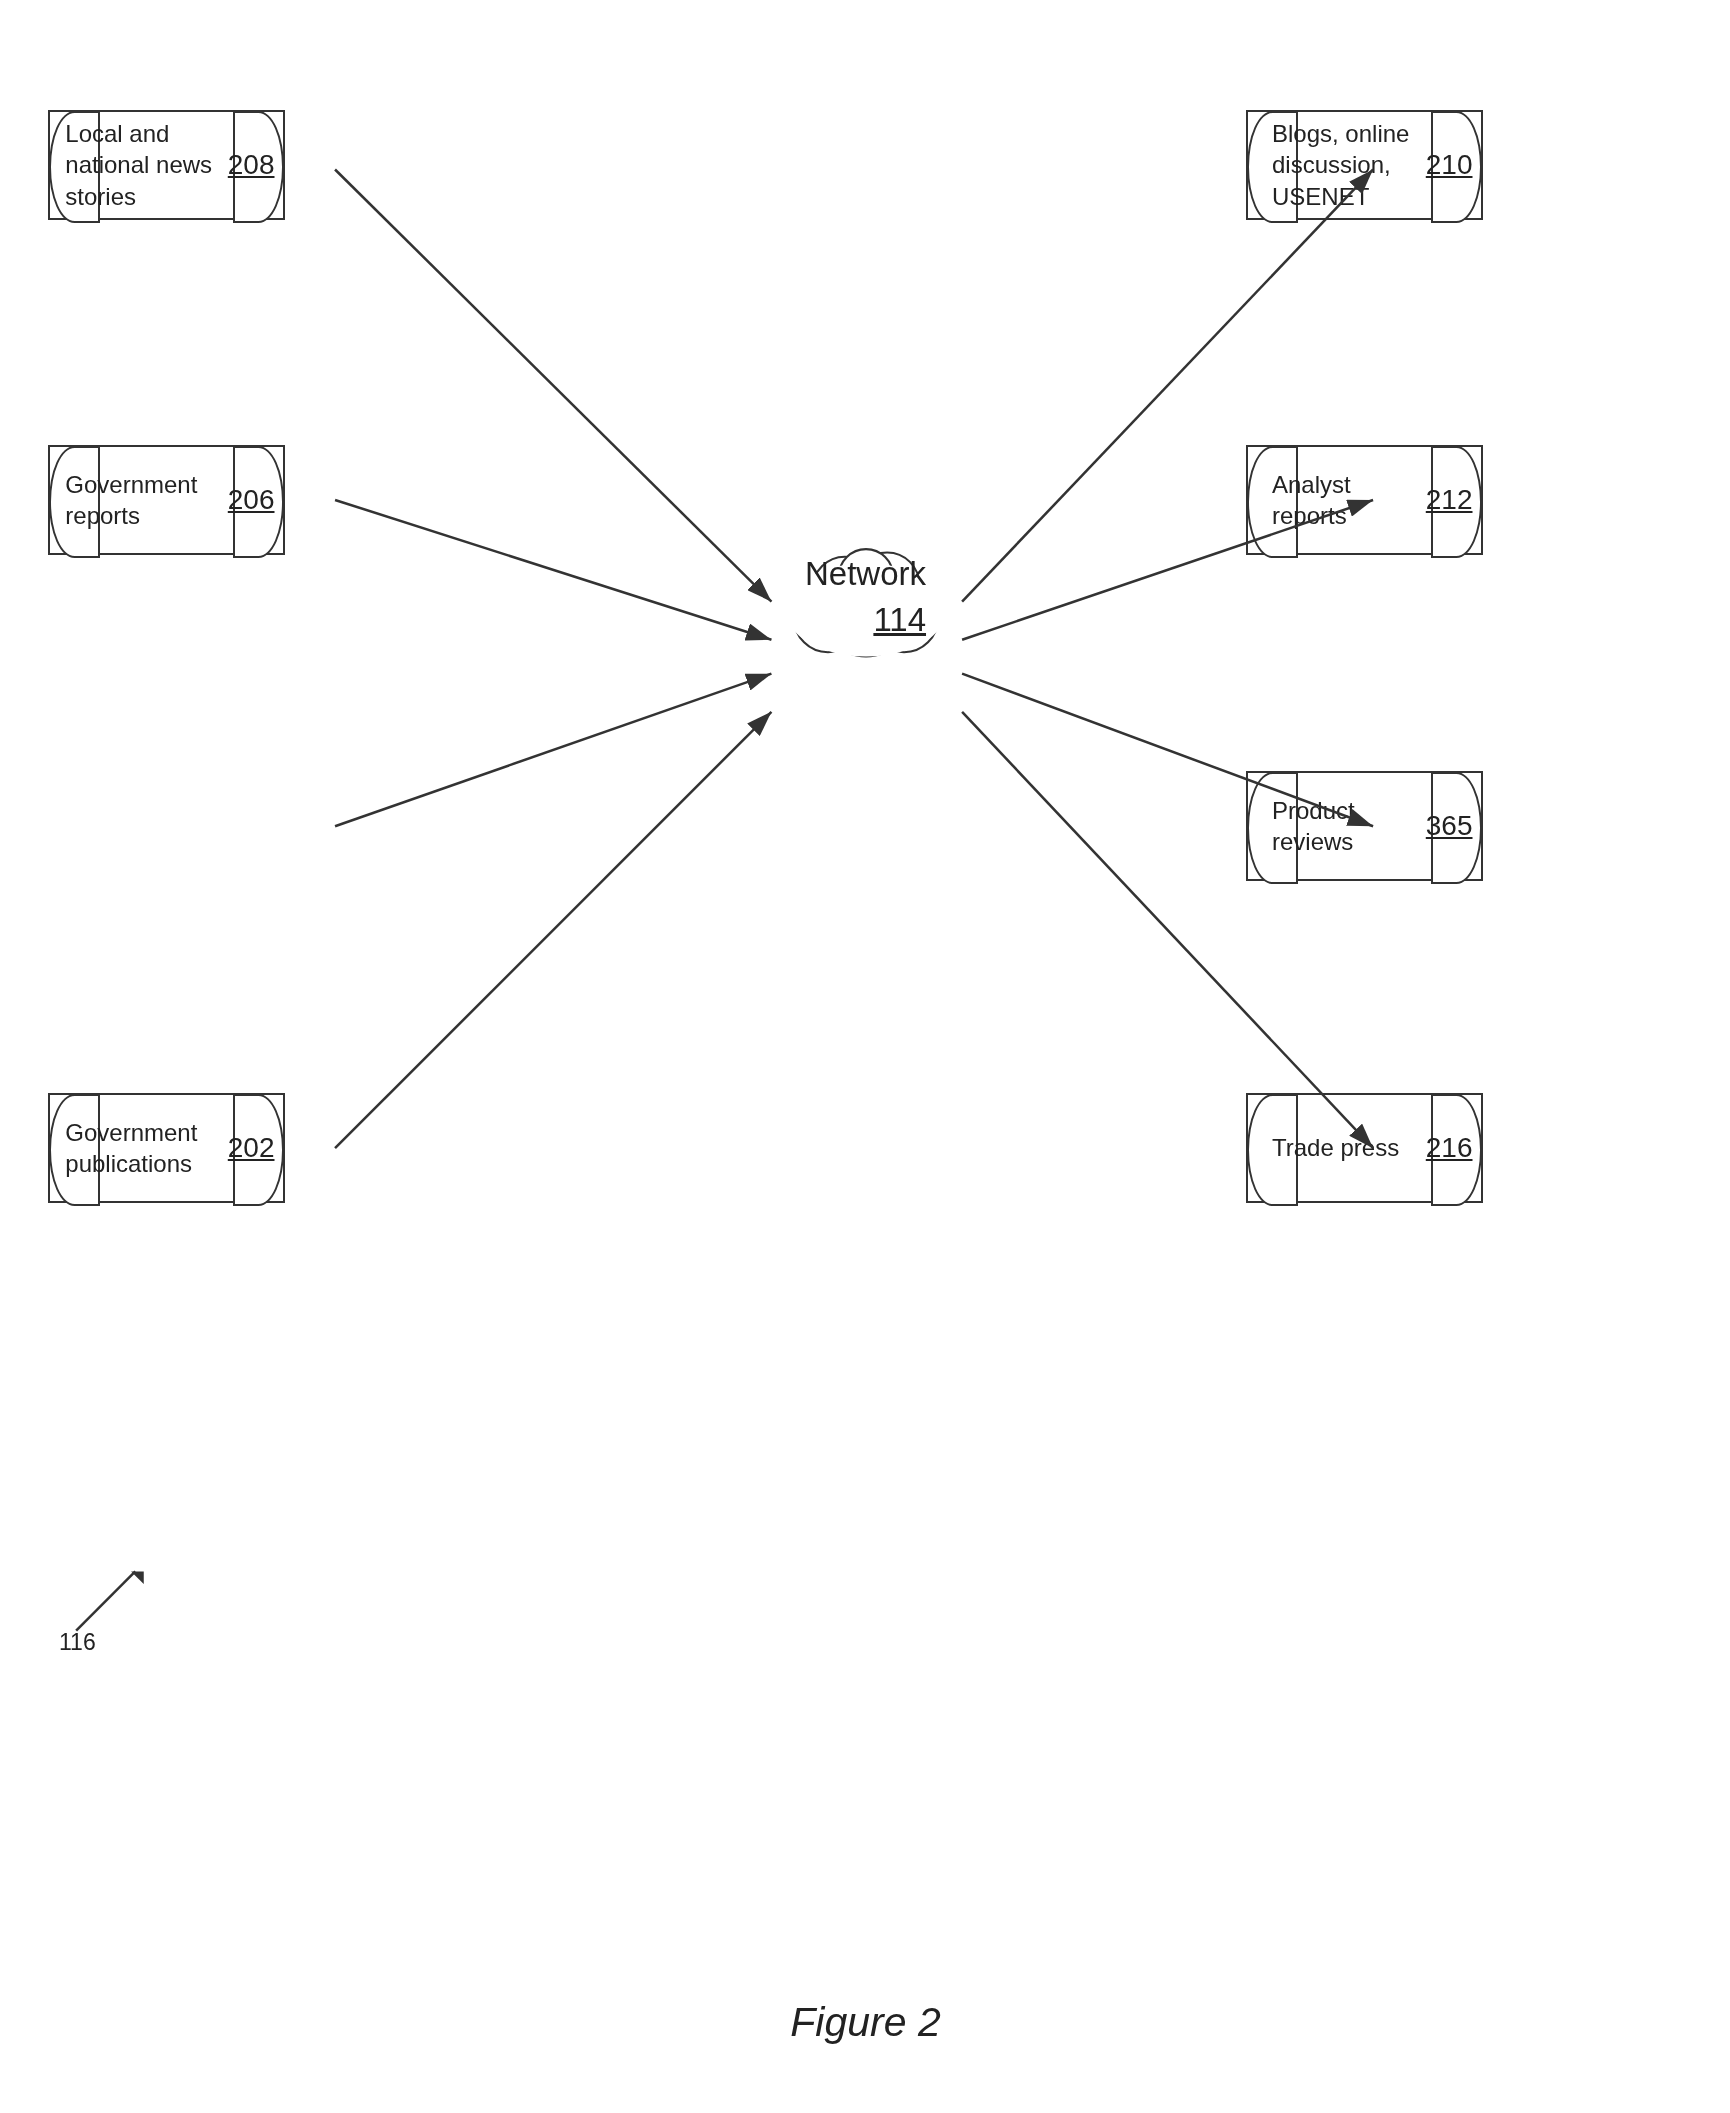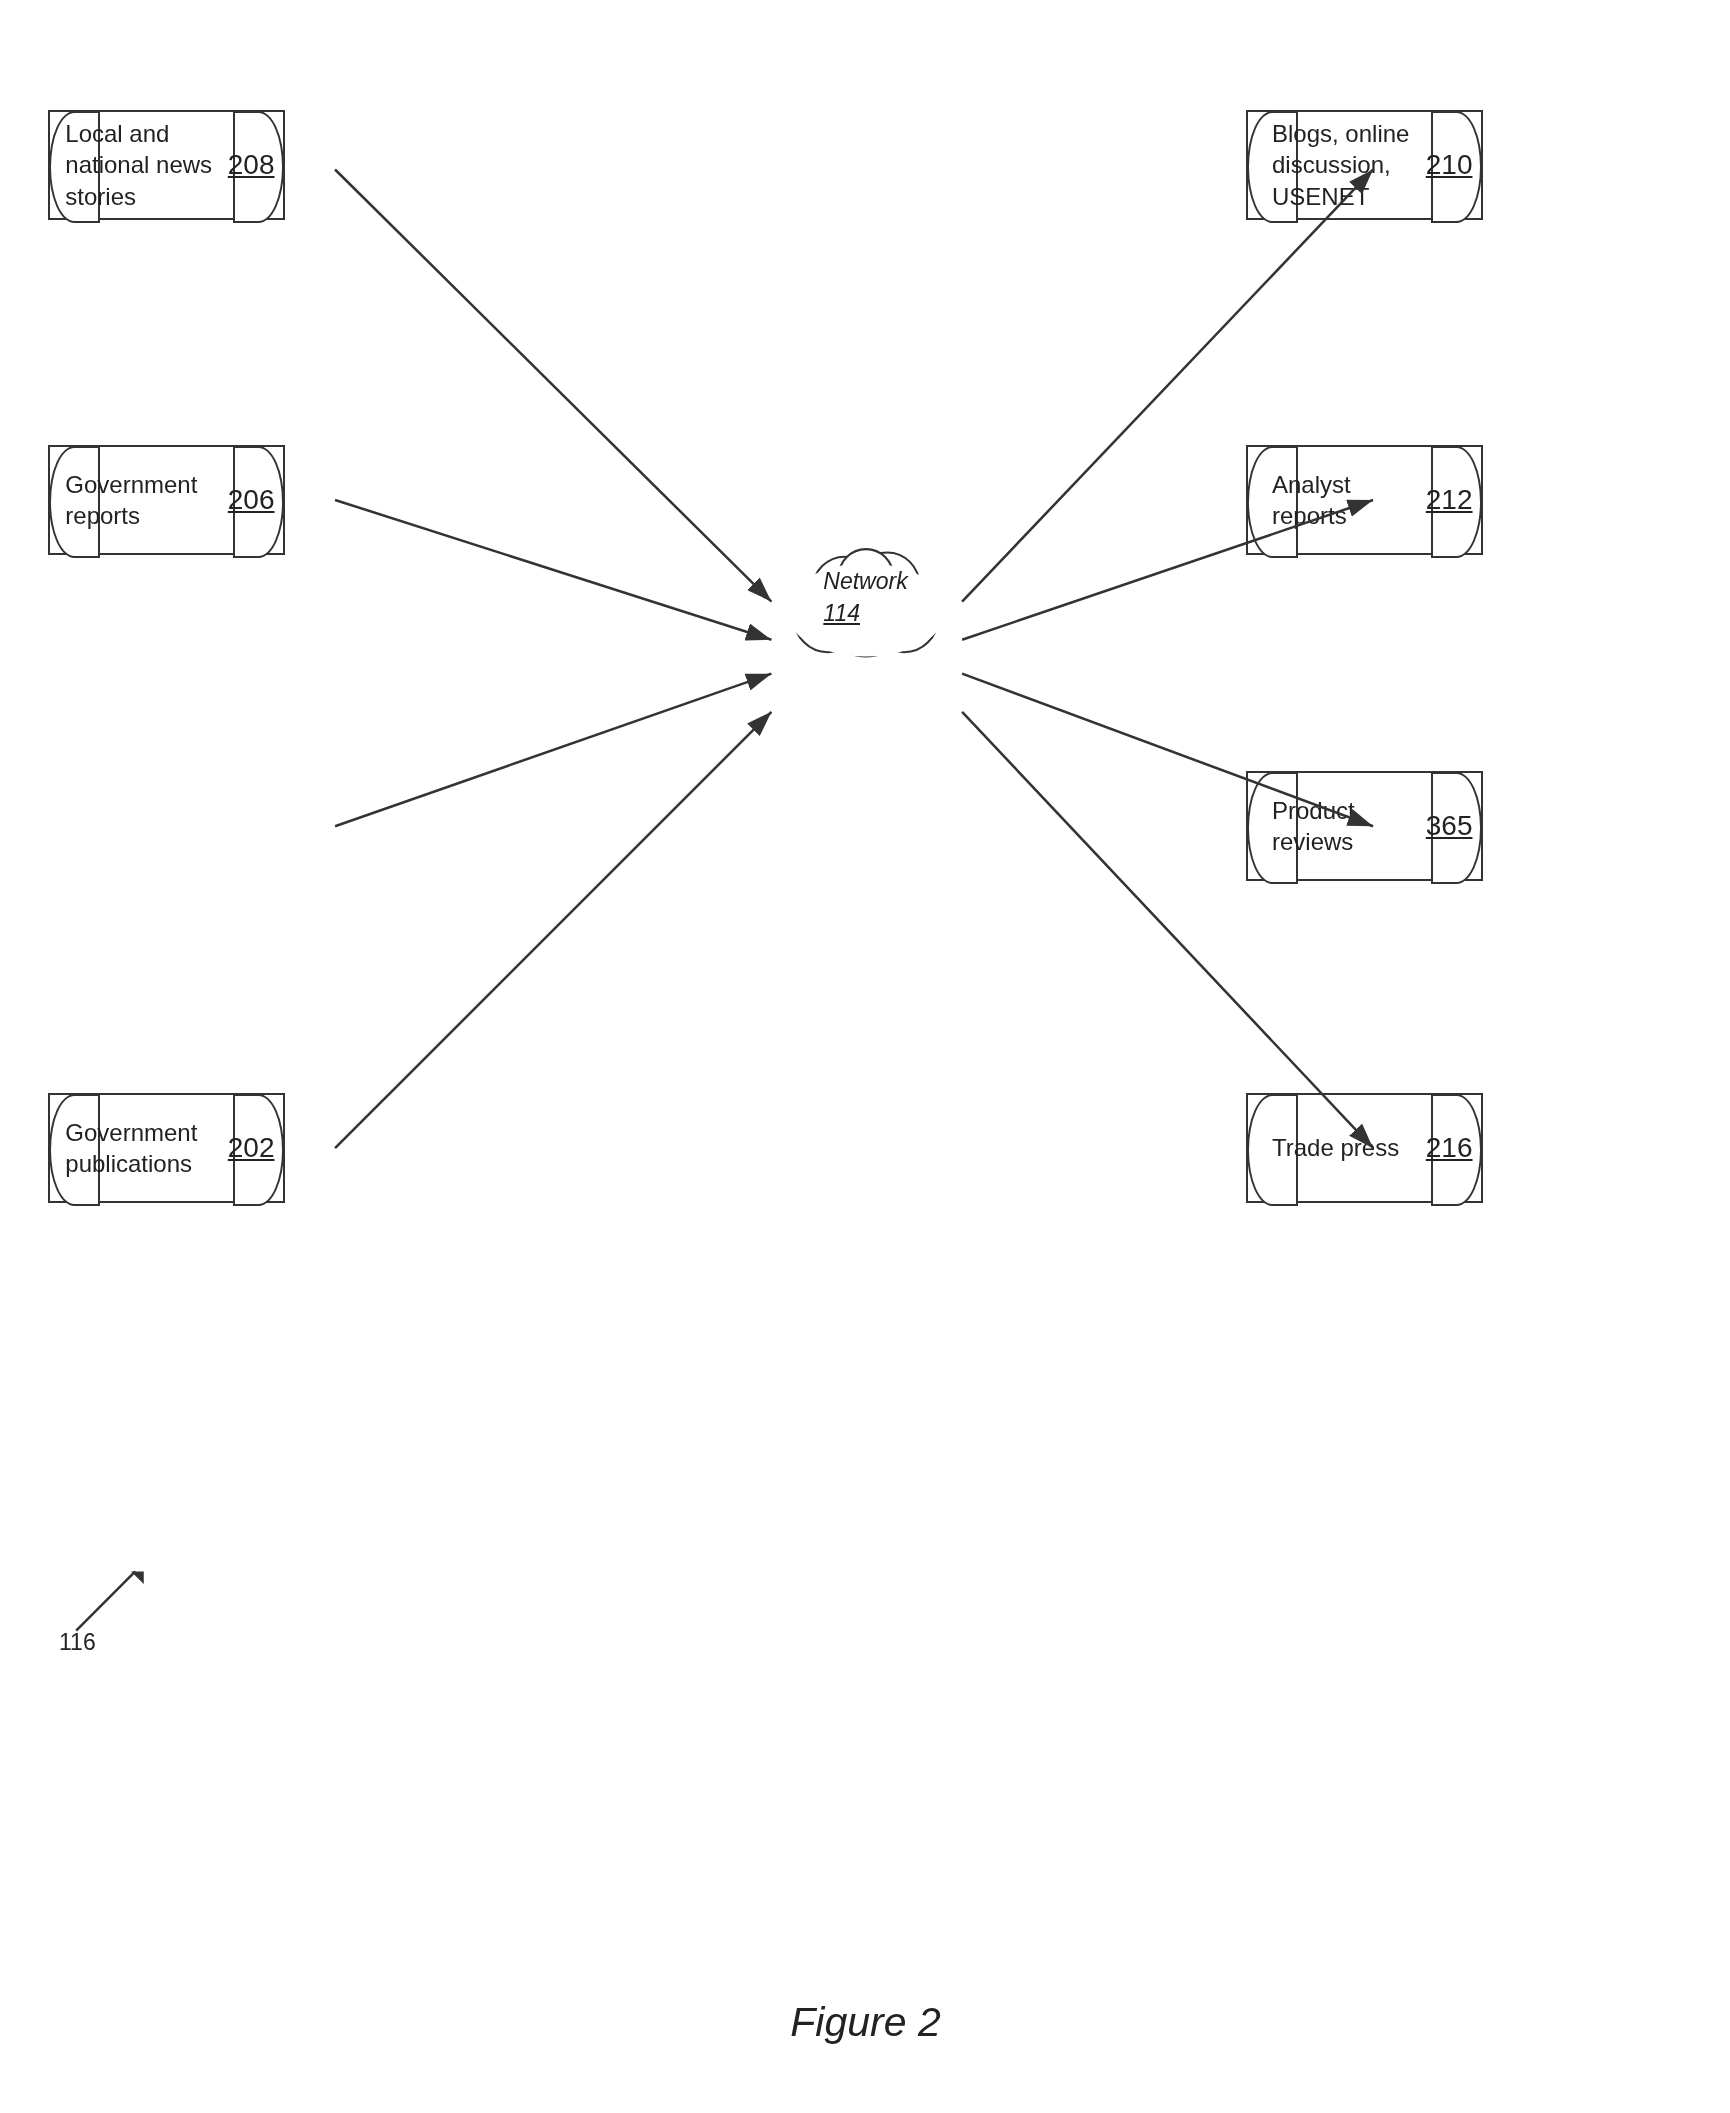--- a/index.html
+++ b/index.html
@@ -109,26 +109,25 @@
     .cloud svg {
       position: absolute;
       top: 0; left: 0;
       width: 100%;
       height: 100%;
     }
 
     .cloud-text {
       position: relative;
       z-index: 2;
-      text-align: left;
-      font-size: 23px;
+      text-align: right;
+      font-size: 33px;
       color: #222;
       line-height: 1.4;
       margin-top: -8.5px;
-      font-style: italic;
     }
 
     .cloud-number {
       text-decoration: underline;
     }
 
     
     .arrows-svg {
       position: absolute;
       top: 0;

